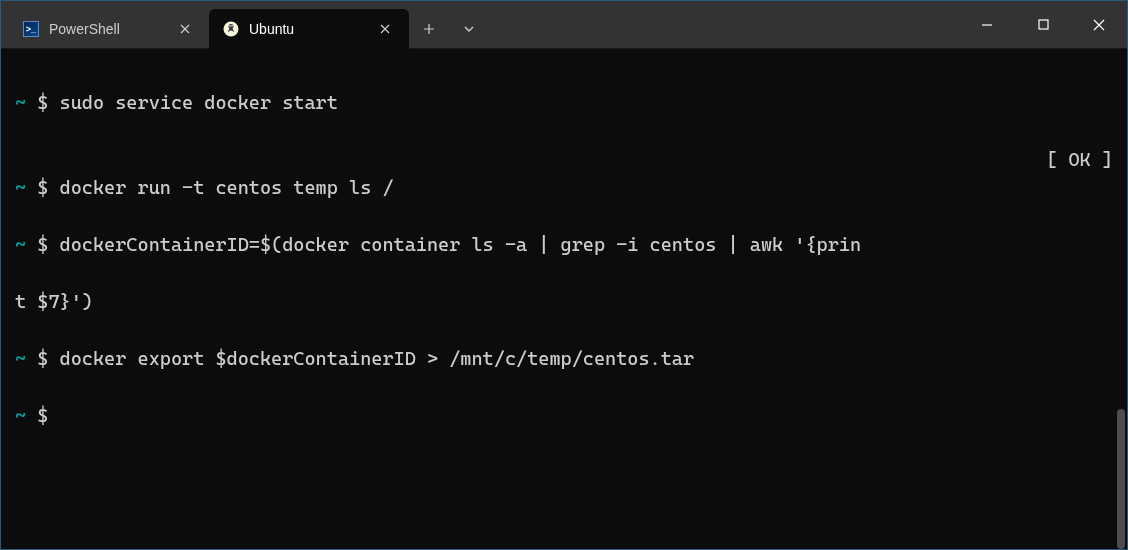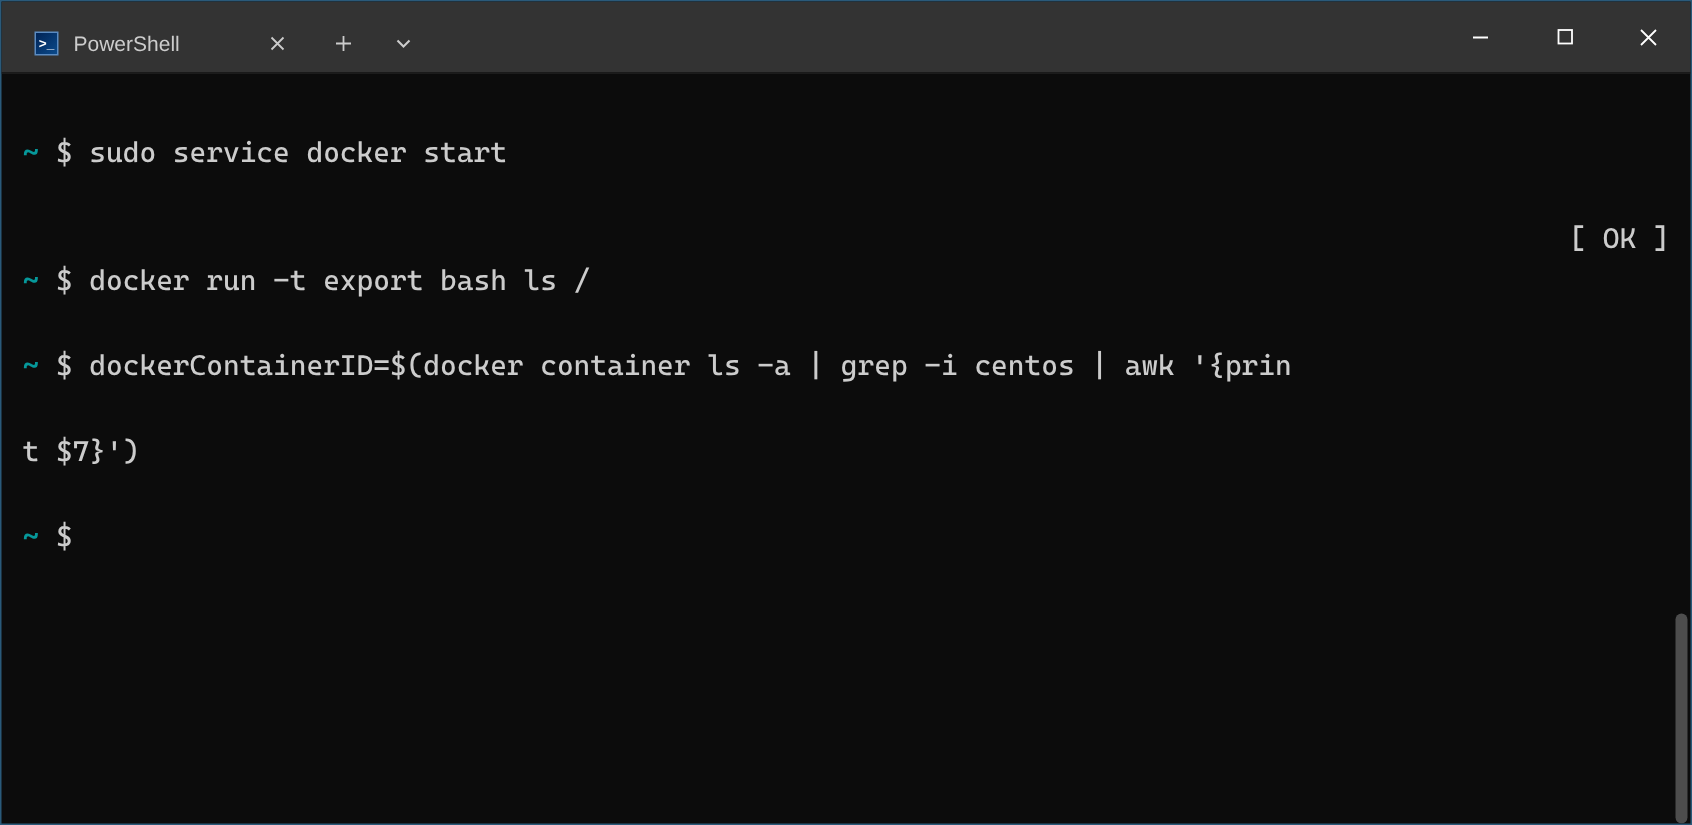--- a/index.html
+++ b/index.html
@@ -142,20 +142,40 @@
         <span class="ps-icon">&gt;_</span>
       </span>
       <span class="tab-label">PowerShell</span>
       <span class="tab-close">
         <svg width="10" height="10" viewBox="0 0 10 10">
             <path d="M1 1 L9 9 M9 1 L1 9" stroke="#cccccc" stroke-width="1.2" fill="none"></path>
           </svg>
       </span>
     </div>
 
+    <div class="tab active">
+      <span class="tab-icon">
+        <svg class="ubuntu-icon-svg" viewBox="0 0 32 32">
+          <circle cx="16" cy="16" r="15" fill="#f5f5dc"></circle>
+          <path d="M 10 22 Q 12 14 16 14 Q 20 14 22 22" fill="#333"></path>
+          <circle cx="16" cy="11" r="5" fill="#333"></circle>
+          <ellipse cx="14" cy="10" rx="1.4" ry="1.8" fill="#fff"></ellipse>
+          <ellipse cx="18" cy="10" rx="1.4" ry="1.8" fill="#fff"></ellipse>
+          <circle cx="14" cy="10.3" r="0.7" fill="#000"></circle>
+          <circle cx="18" cy="10.3" r="0.7" fill="#000"></circle>
+          <ellipse cx="16" cy="22" rx="5" ry="3.2" fill="#eee"></ellipse>
+        </svg>
+      </span>
+      <span class="tab-label">Ubuntu</span>
+      <span class="tab-close">
+        <svg width="10" height="10" viewBox="0 0 10 10">
+            <path d="M1 1 L9 9 M9 1 L1 9" stroke="#cccccc" stroke-width="1.2" fill="none"></path>
+          </svg>
+      </span>
+    </div>
 
   </div>
 
   <div class="tab-actions">
     <div class="tab-action-btn">
       <svg width="12" height="12" viewBox="0 0 12 12">
           <path d="M6 1 V11 M1 6 H11" stroke="#cccccc" stroke-width="1.2" fill="none"></path>
         </svg>
     </div>
     <div class="tab-action-btn">
@@ -182,19 +202,20 @@
       <svg width="12" height="12" viewBox="0 0 12 12">
           <path d="M1 1 L11 11 M11 1 L1 11" stroke="#ffffff" stroke-width="1.2" fill="none"></path>
         </svg>
     </div>
   </div>
 </div>
 
 <div class="terminal">
 <div><span class="prompt-tilde">~</span> <span class="prompt-dollar">$</span> <span class="cmd">sudo service docker start</span></div>
 <div><span class="status-right">[ OK ]</span></div>
-<div><span class="prompt-tilde">~</span> <span class="prompt-dollar">$</span> <span class="cmd">docker run -t export bash ls /</span></div>
+<div><span class="prompt-tilde">~</span> <span class="prompt-dollar">$</span> <span class="cmd">docker run -t centos temp ls /</span></div>
 <div><span class="prompt-tilde">~</span> <span class="prompt-dollar">$</span> <span class="cmd">dockerContainerID=$(docker container ls -a | grep -i centos | awk '{prin</span></div>
 <div><span class="cmd">t $7}')</span></div>
+<div><span class="prompt-tilde">~</span> <span class="prompt-dollar">$</span> <span class="cmd">docker export $dockerContainerID &gt; /mnt/c/temp/centos.tar</span></div>
 <div><span class="prompt-tilde">~</span> <span class="prompt-dollar">$</span> <span class="cmd"></span></div>
 
   <div class="scrollbar"></div>
 </div>
 
 </body></html>

